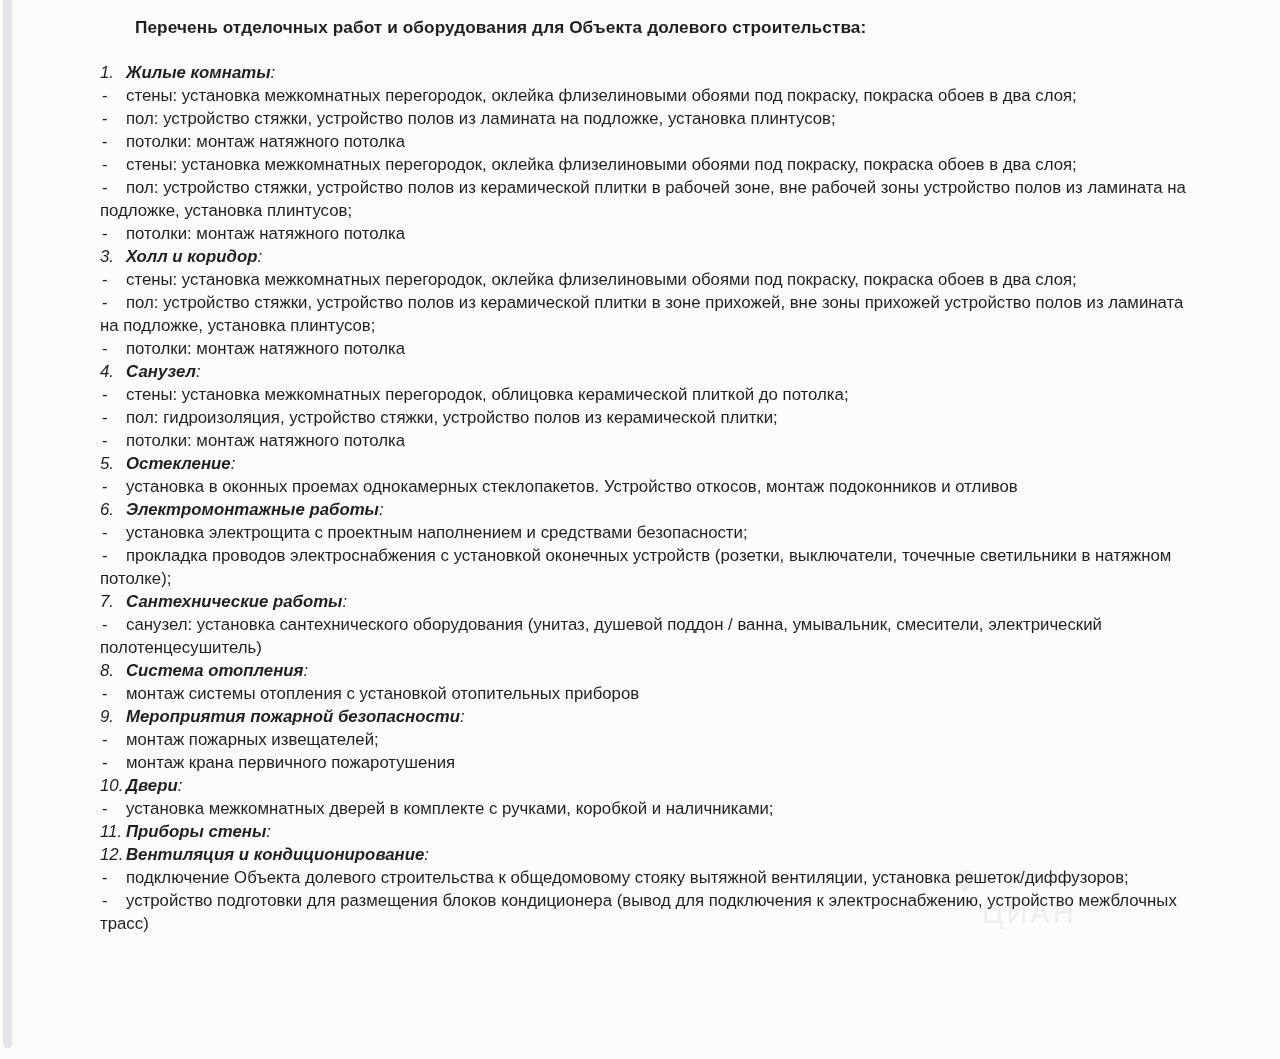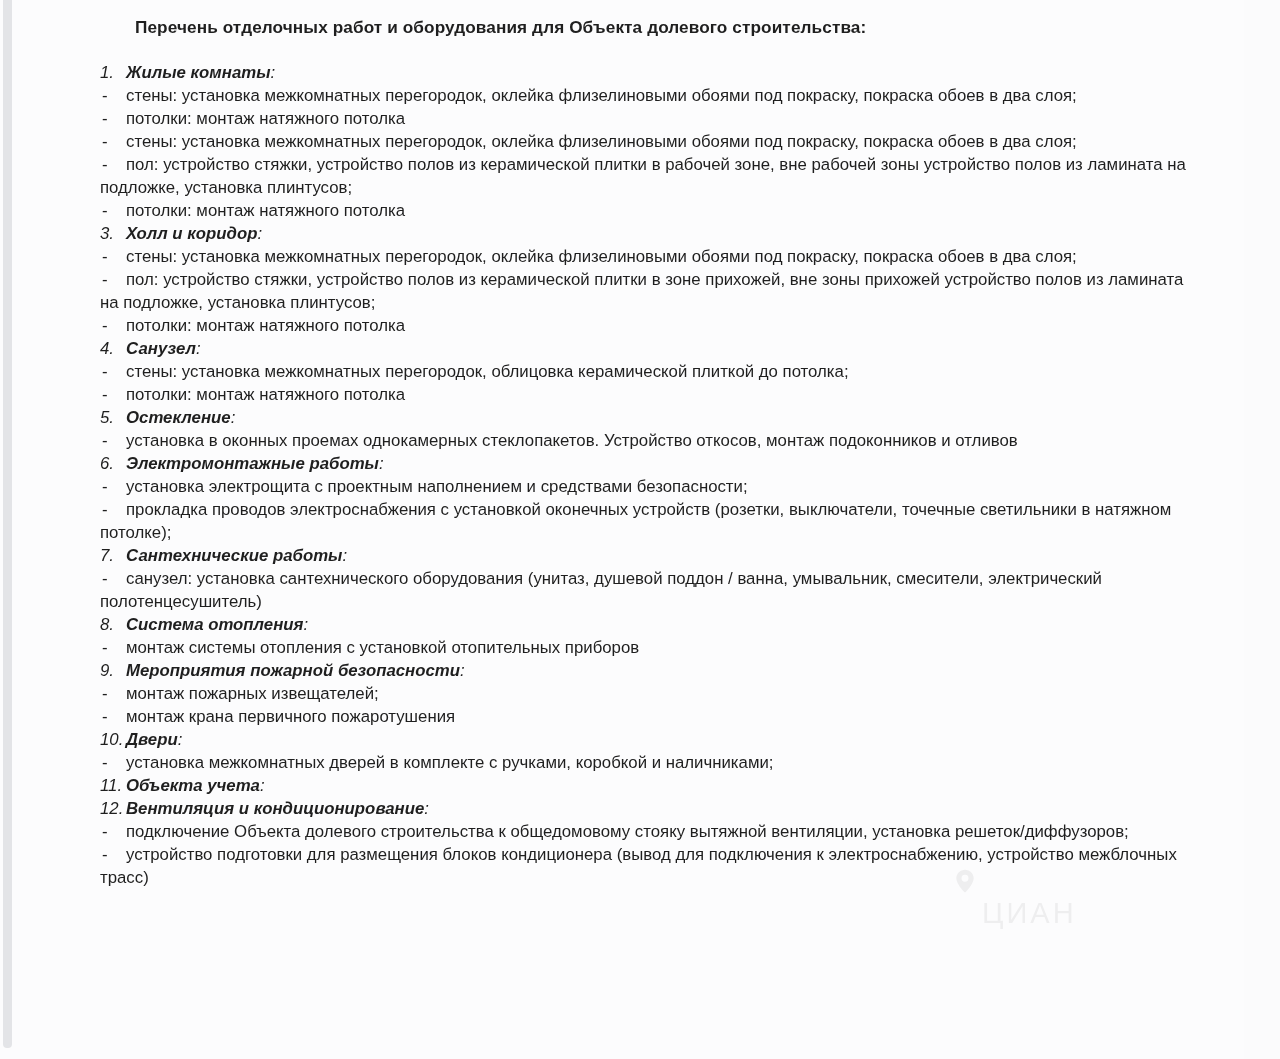--- a/index.html
+++ b/index.html
@@ -103,20 +103,23 @@
 
   <div class="content" id="sections-container">
   <div class="section">
     <div class="section-heading">
       <span class="num">1.</span><span class="heading-text">Жилые комнаты</span><span class="colon">:</span>
     </div>
     <div class="bullet">
       <span class="dash">-</span><span class="item-text">стены: установка межкомнатных перегородок, оклейка флизелиновыми обоями под покраску, покраска обоев в два слоя;</span>
     </div>
         <div class="bullet">
+      <span class="dash">-</span><span class="item-text">пол: устройство стяжки, устройство полов из ламината на подложке, установка плинтусов;</span>
+    </div>
+        <div class="bullet">
       <span class="dash">-</span><span class="item-text">потолки: монтаж натяжного потолка</span>
     </div>
   </div>
 
   <div class="section">
     <div class="bullet">
       <span class="dash">-</span><span class="item-text">стены: установка межкомнатных перегородок, оклейка флизелиновыми обоями под покраску, покраска обоев в два слоя;</span>
     </div>
         <div class="bullet">
       <span class="dash">-</span><span class="item-text">пол: устройство стяжки, устройство полов из керамической плитки в рабочей зоне, вне рабочей зоны устройство полов из ламината на подложке, установка плинтусов;</span>
@@ -142,20 +145,23 @@
   </div>
 
   <div class="section">
     <div class="section-heading">
       <span class="num">4.</span><span class="heading-text">Санузел</span><span class="colon">:</span>
     </div>
     <div class="bullet">
       <span class="dash">-</span><span class="item-text">стены: установка межкомнатных перегородок, облицовка керамической плиткой до потолка;</span>
     </div>
         <div class="bullet">
+      <span class="dash">-</span><span class="item-text">пол: гидроизоляция, устройство стяжки, устройство полов из керамической плитки;</span>
+    </div>
+        <div class="bullet">
       <span class="dash">-</span><span class="item-text">потолки: монтаж натяжного потолка</span>
     </div>
   </div>
 
   <div class="section">
     <div class="section-heading">
       <span class="num">5.</span><span class="heading-text">Остекление</span><span class="colon">:</span>
     </div>
     <div class="bullet">
       <span class="dash">-</span><span class="item-text">установка в оконных проемах однокамерных стеклопакетов. Устройство откосов, монтаж подоконников и отливов</span>
@@ -208,21 +214,21 @@
     <div class="section-heading">
       <span class="num">10.</span><span class="heading-text">Двери</span><span class="colon">:</span>
     </div>
     <div class="bullet">
       <span class="dash">-</span><span class="item-text">установка межкомнатных дверей в комплекте с ручками, коробкой и наличниками;</span>
     </div>
   </div>
 
   <div class="section">
     <div class="section-heading">
-      <span class="num">11.</span><span class="heading-text">Объекта учета</span><span class="colon">:</span>
+      <span class="num">11.</span><span class="heading-text">Приборы стены</span><span class="colon">:</span>
     </div>
   </div>
 
   <div class="section">
     <div class="section-heading">
       <span class="num">12.</span><span class="heading-text">Вентиляция и кондиционирование</span><span class="colon">:</span>
     </div>
     <div class="bullet">
       <span class="dash">-</span><span class="item-text">подключение Объекта долевого строительства к общедомовому стояку вытяжной вентиляции, установка решеток/диффузоров;</span>
     </div>

